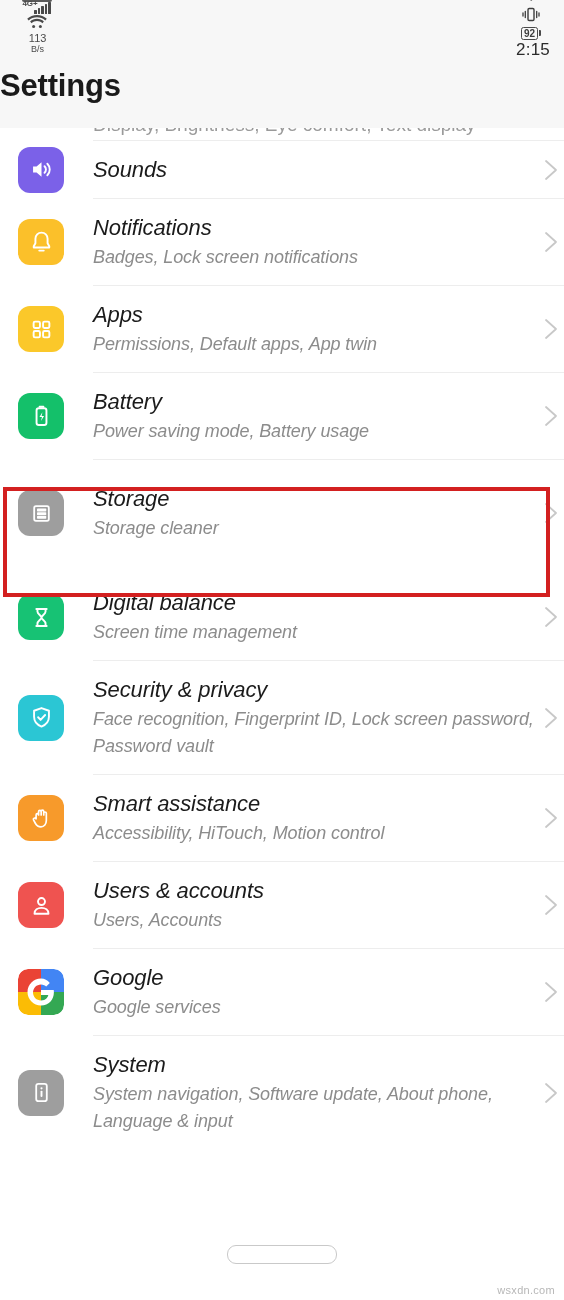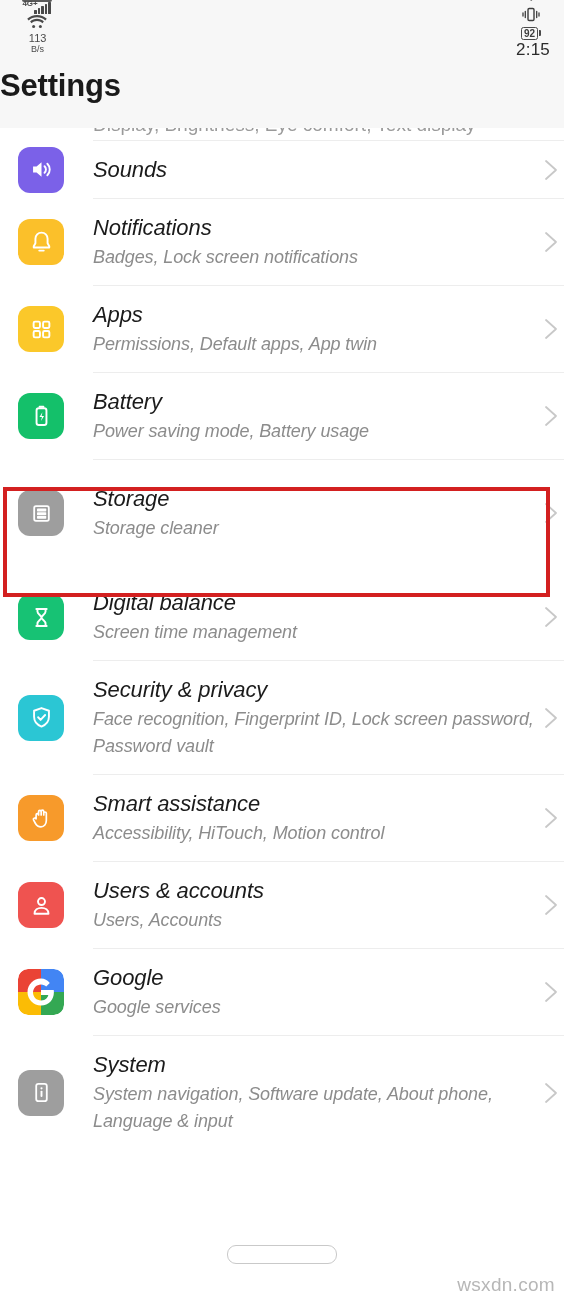--- a/index.html
+++ b/index.html
@@ -249,21 +249,21 @@
     width: 108px;
     height: 17px;
     border: 1.6px solid #c9c9c9;
     border-radius: 9px;
     background: #fff;
   }
   .watermark {
     position: absolute;
     right: 9px;
     bottom: 4px;
-    font-size: 19px;
+    font-size: 11px;
     color: #b7b7b7;
     font-family: "Liberation Sans", sans-serif;
     letter-spacing: 0.3px;
   }
 </style>
 </head>
 <body>
 
 <div id="phone">
 

